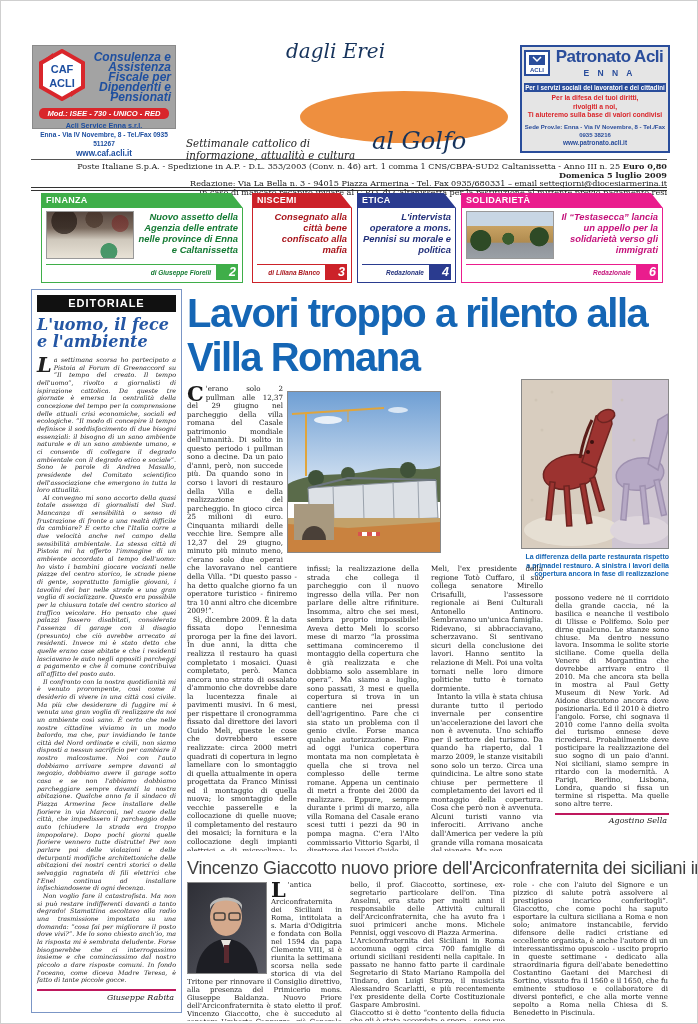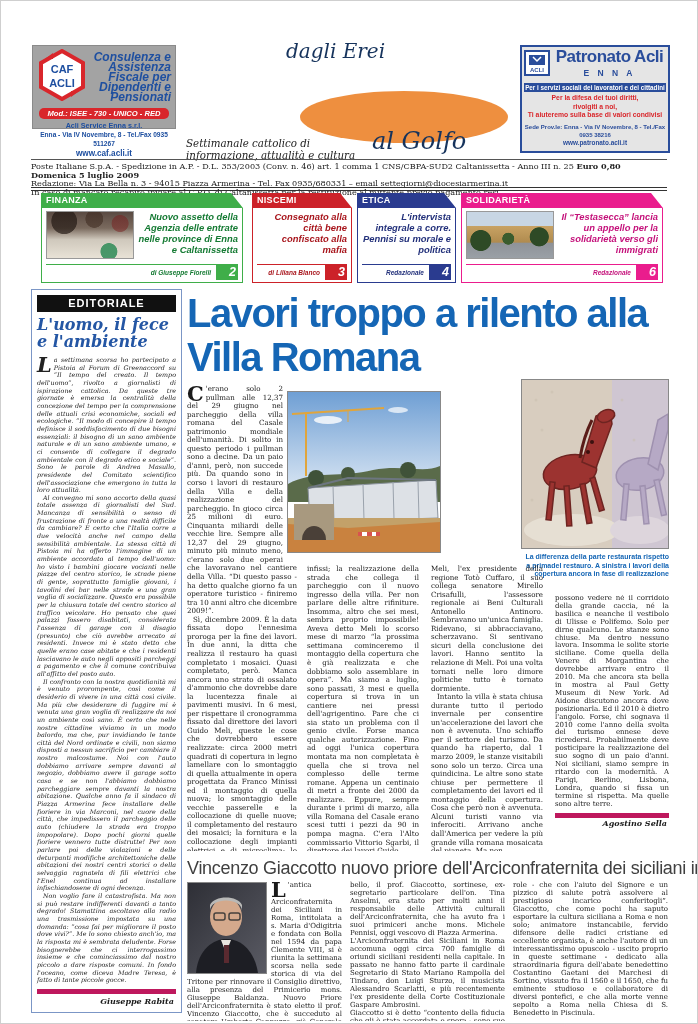--- a/index.html
+++ b/index.html
@@ -43,21 +43,21 @@
   
   .masthead { position:absolute; left:183px; top:40px; width:332px; height:124px; }
   .mast-oval { position:absolute; left:116px; top:50px; width:208px; height:52px; background:#ee8f3f; border-radius:50%; }
   .mast-dagli { position:absolute; left:102px; top:-2px; font-style:italic; font-size:20px; color:#16335c; }
   .mast-title { position:absolute; left:0; top:10px; font-weight:bold; font-size:51px; letter-spacing:-2px; color:#1e5aa0; line-height:56px; }
   .mast-sub { position:absolute; left:2px; top:96px; width:180px; font-style:italic; font-size:10.3px; line-height:12px; color:#222; }
   .mast-golfo { position:absolute; left:188px; top:86px; font-style:italic; font-size:24px; color:#16335c; }
 
   
   .rule-top { position:absolute; left:30px; right:30px; top:158px; border-top:1px solid #555; }
-  .postal { position:absolute; left:30px; right:30px; top:161px; text-align:left; font-size:8.1px; line-height:8.6px; color:#222; }
+  .postal { position:absolute; left:30px; right:30px; top:161px; text-align:right; font-size:8.1px; line-height:8.6px; color:#222; }
   .postal b { font-weight:bold; }
   .rule-double { position:absolute; left:30px; right:30px; top:186px; height:4px; border-top:1.5px solid #333; border-bottom:1px solid #333; }
 
   
   .teaser { position:absolute; top:192px; height:90px; }
   .t0 { left:40px;  width:202px; }
   .t1 { left:251px; width:100px; }
   .t2 { left:356px; width:99px;  }
   .t3 { left:460px; width:202px; }
   .teaser-tab {
@@ -93,21 +93,21 @@
 
   
   .editorial { position:absolute; left:30px; top:288px; width:151px; height:724px; border:1px solid #7b96c6; background:#fff; padding:5px 5px 4px; overflow:hidden; }
   .edit-header { background:#111; color:#fff; text-align:center; font-family:"Liberation Sans",sans-serif; font-weight:bold; font-size:11px; line-height:17px; letter-spacing:1px; }
   .edit-title { color:#2456a4; font-style:italic; font-weight:bold; font-size:16px; line-height:16.5px; margin:5px 0 6px; }
   .edit-body { font-style:italic; font-size:6.35px; line-height:7.65px; text-align:justify; color:#222; }
   .edit-body p { text-indent:6px; }
   .edit-body p.first { text-indent:0; }
   .dropcap { float:left; font-size:21px; line-height:17px; font-weight:bold; padding-right:2px; font-style:normal; }
   .dropcap.it { font-style:italic; }
-  .sig { border-top:5px solid #be185d; text-align:right; font-weight:bold; font-style:italic; font-size:8px; padding:2px 2px 0 0; margin-top:5px; }
+  .sig { border-top:2px solid #be185d; text-align:right; font-weight:normal; font-style:italic; font-size:8px; padding:2px 2px 0 0; margin-top:5px; }
 
   
   .main { position:absolute; left:186px; top:290px; width:482px; }
   .headline { color:#1566b5; font-family:"Liberation Sans",sans-serif; font-weight:bold; font-size:40px; line-height:44px; letter-spacing:-1.5px; }
   .article-grid { position:relative; height:474px; margin-top:4px; }
   .acol { position:absolute; text-align:justify; font-size:7.1px; line-height:8.55px; overflow:hidden; }
   .col1 { left:0; top:2px; width:110px; height:466px; }
   .col1 .wrap-spacer { float:right; width:14px; height:172px; }
   .col2 { left:120px; top:182px; width:112px; height:286px; }
   .col3 { left:244px; top:182px; width:112px; height:286px; }
@@ -210,21 +210,21 @@
         <span class="teaser-author">di Liliana Blanco</span>
         <span class="teaser-page">3</span>
       </div>
     </div>
   </div>
 
   <div class="teaser t2" style="--c: #2a3b8f; --cd: #22307a;">
     <div class="teaser-tab">ETICA</div>
     <div class="teaser-body">
       <div class="teaser-row">
-        <div class="teaser-title">L'intervista integrale a corre. Pennisi su morale e politica</div>
+        <div class="teaser-title">L'intervista operatore a mons. Pennisi su morale e politica</div>
       </div>
       <div class="teaser-foot">
         <span class="teaser-author">Redazionale</span>
         <span class="teaser-page">4</span>
       </div>
     </div>
   </div>
 
   <div class="teaser t3" style="--c: #ea1d8d; --cd: #c4117a;">
     <div class="teaser-tab">SOLIDARIETÀ</div>

